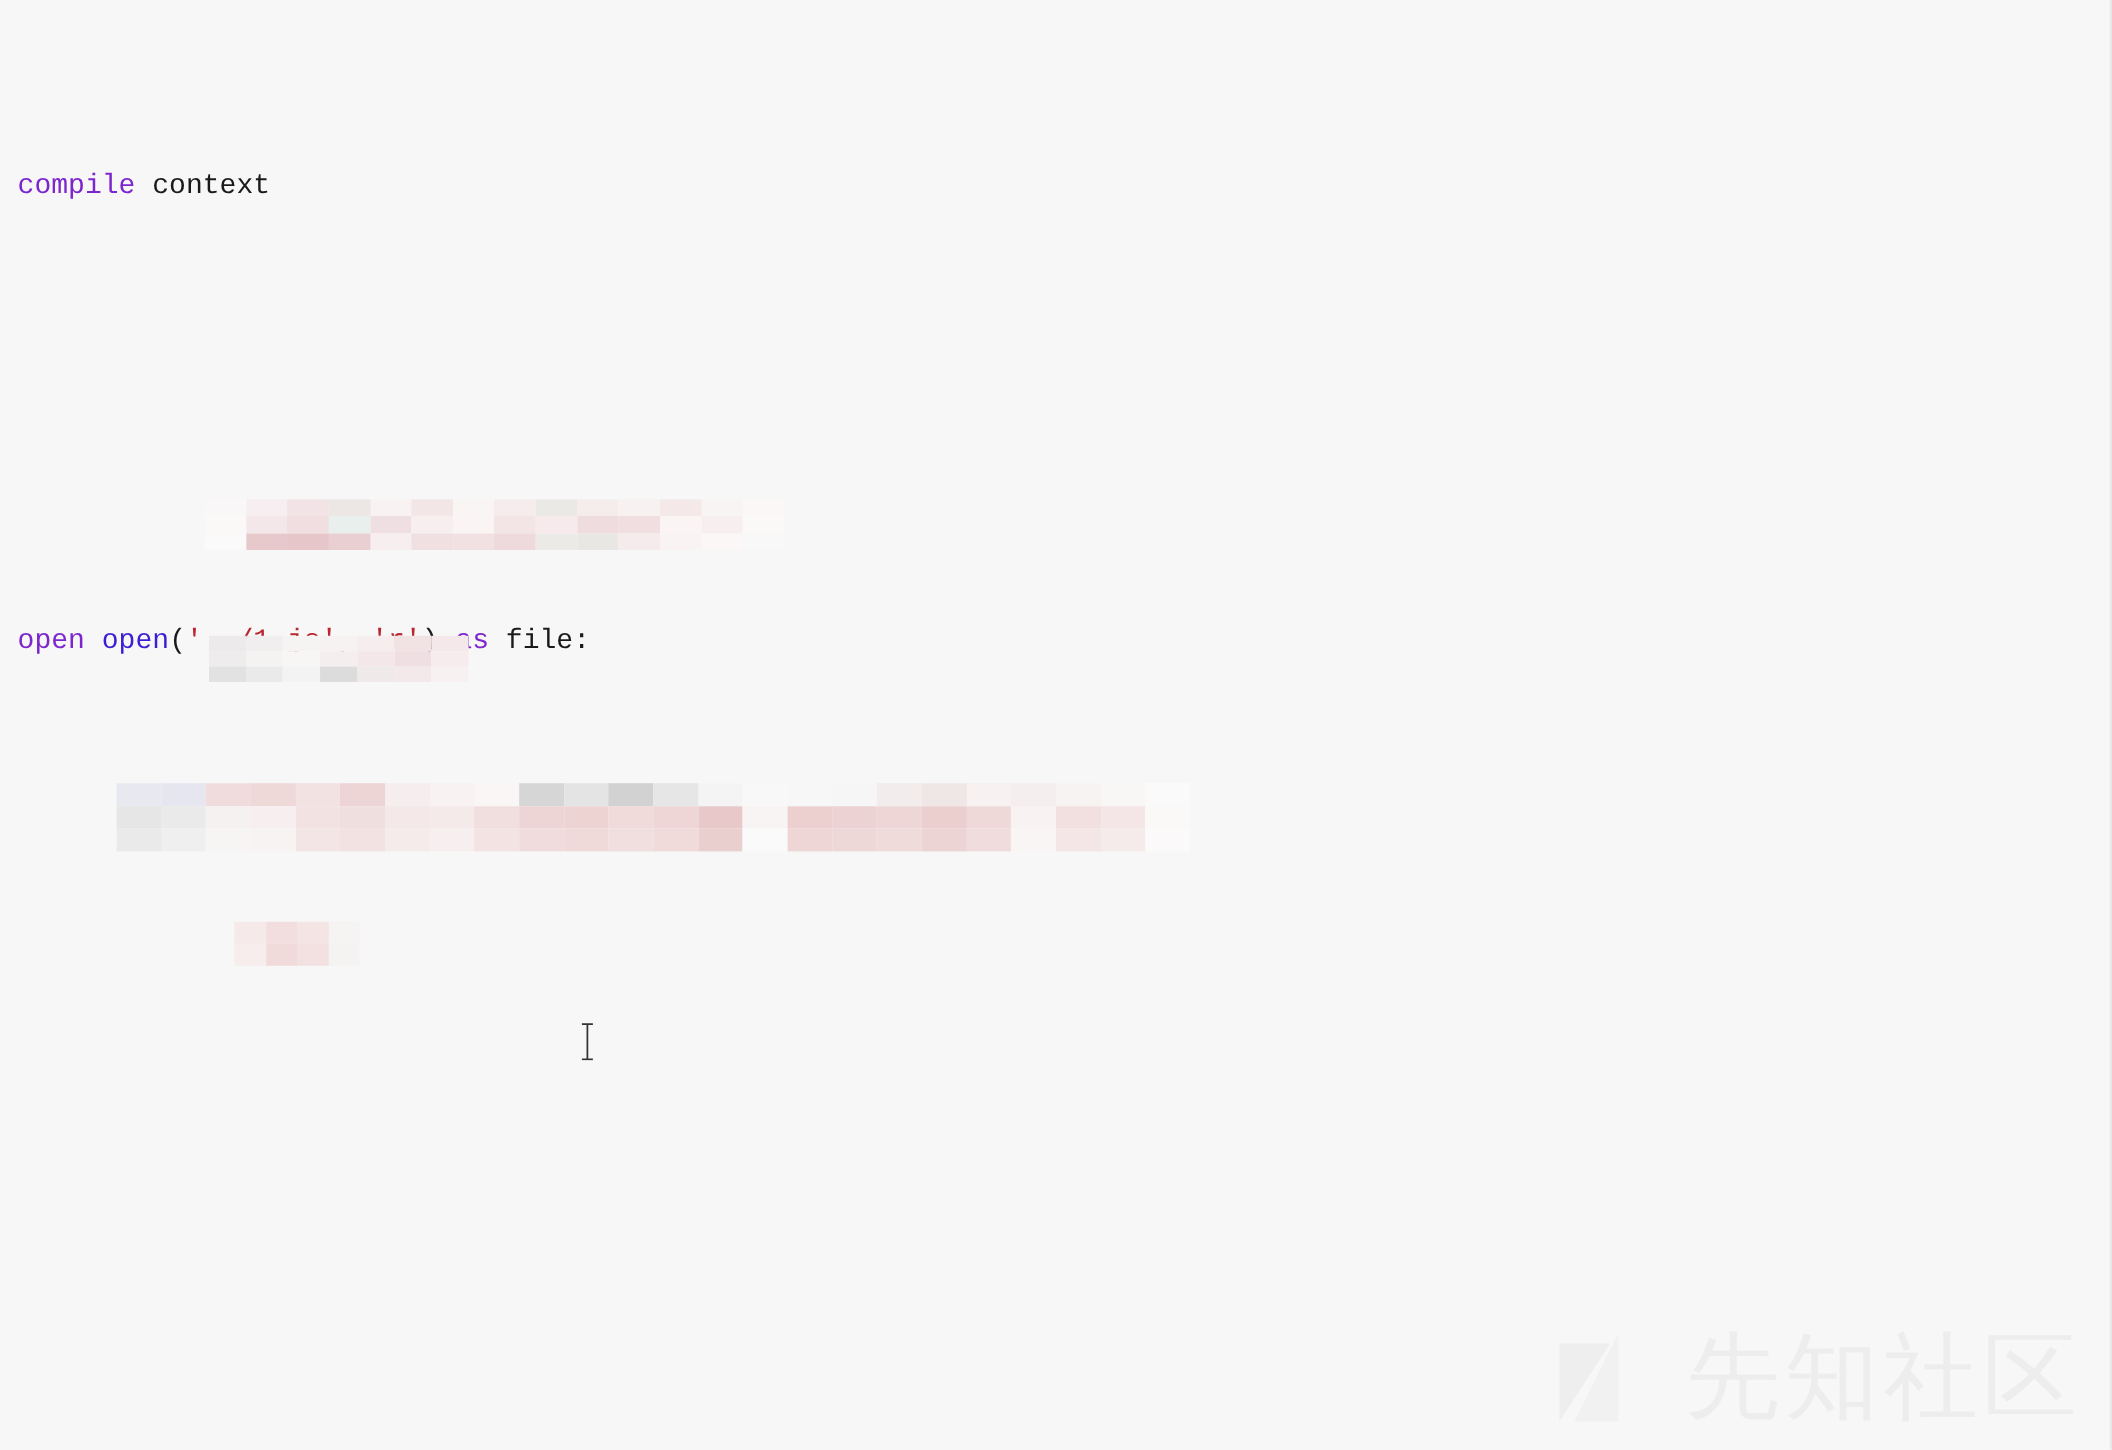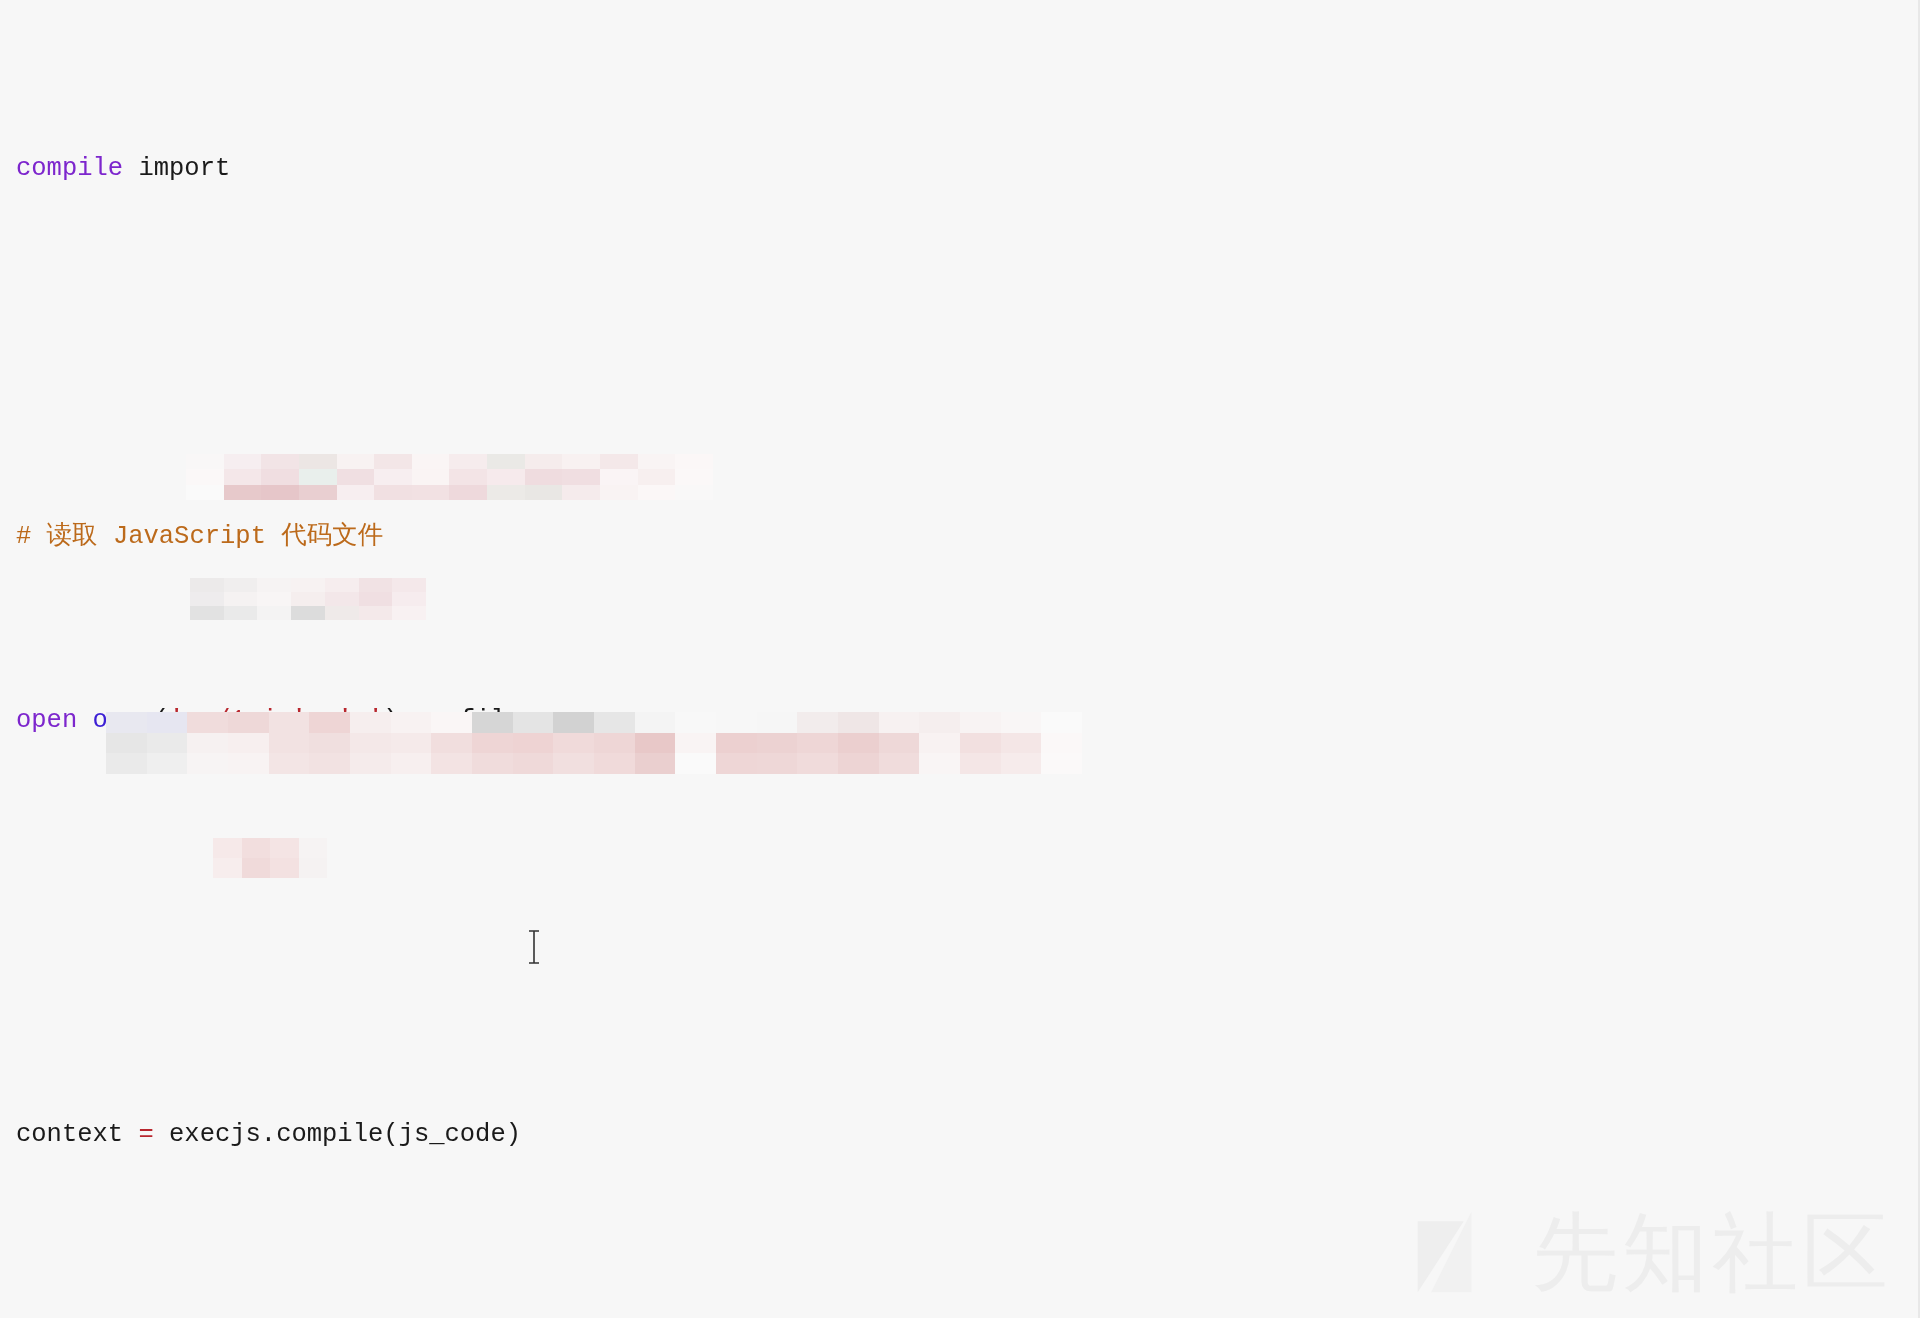--- a/index.html
+++ b/index.html
@@ -81,32 +81,30 @@
     height: 34px;
   }
 </style>
 </head>
 <body>
 
 <div id="page">
 
   <div id="code">
 
-    <span class="ln"><span class="kw">compile</span><span class="pl"> import</span></span>
+    <span class="ln"><span class="kw">compile</span><span class="pl"> context</span></span>
 
     <span class="ln blank"> </span>
 
-    <span class="ln"><span class="cmt"># 读取 JavaScript 代码文件</span></span>
 
     <span class="ln"><span class="kw">open</span><span class="pl"> </span><span class="bi">open</span><span class="pl">(</span><span class="str">'../1.js'</span><span class="pl">, </span><span class="str">'r'</span><span class="pl">)</span><span class="kw"> as </span><span class="pl">file:</span></span>
 
 
     <span class="ln blank"> </span>
 
-    <span class="ln"><span class="pl">context </span><span class="op">=</span><span class="pl"> execjs.compile(js_code)</span></span>
 
     
 
     
 
     
 
     
 
     

